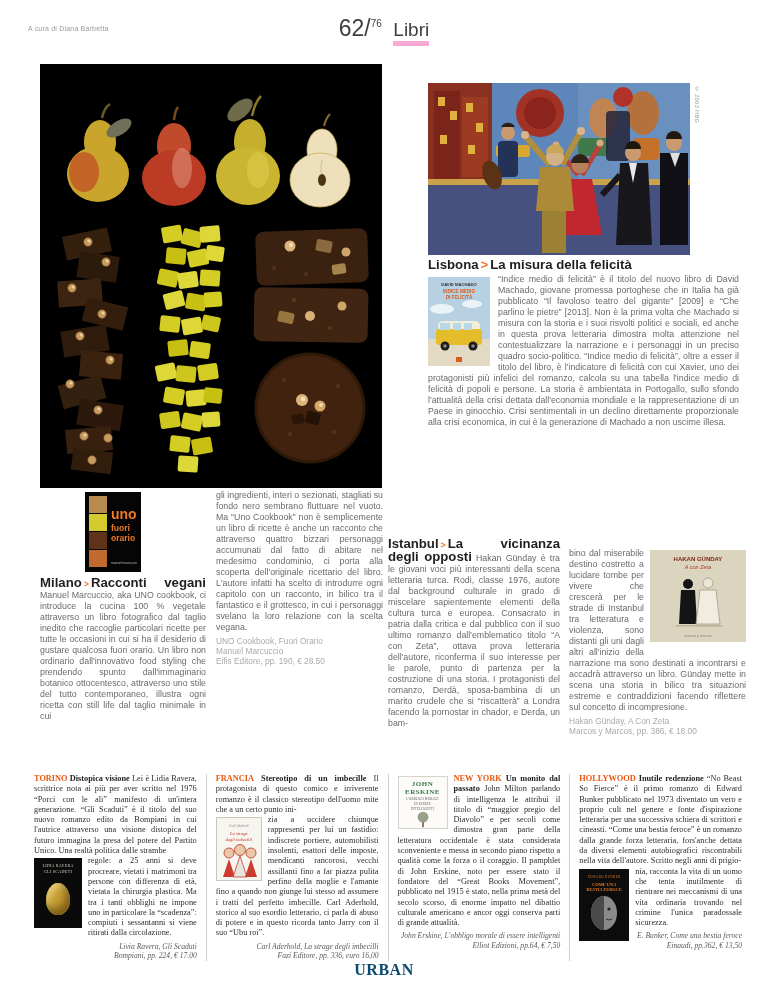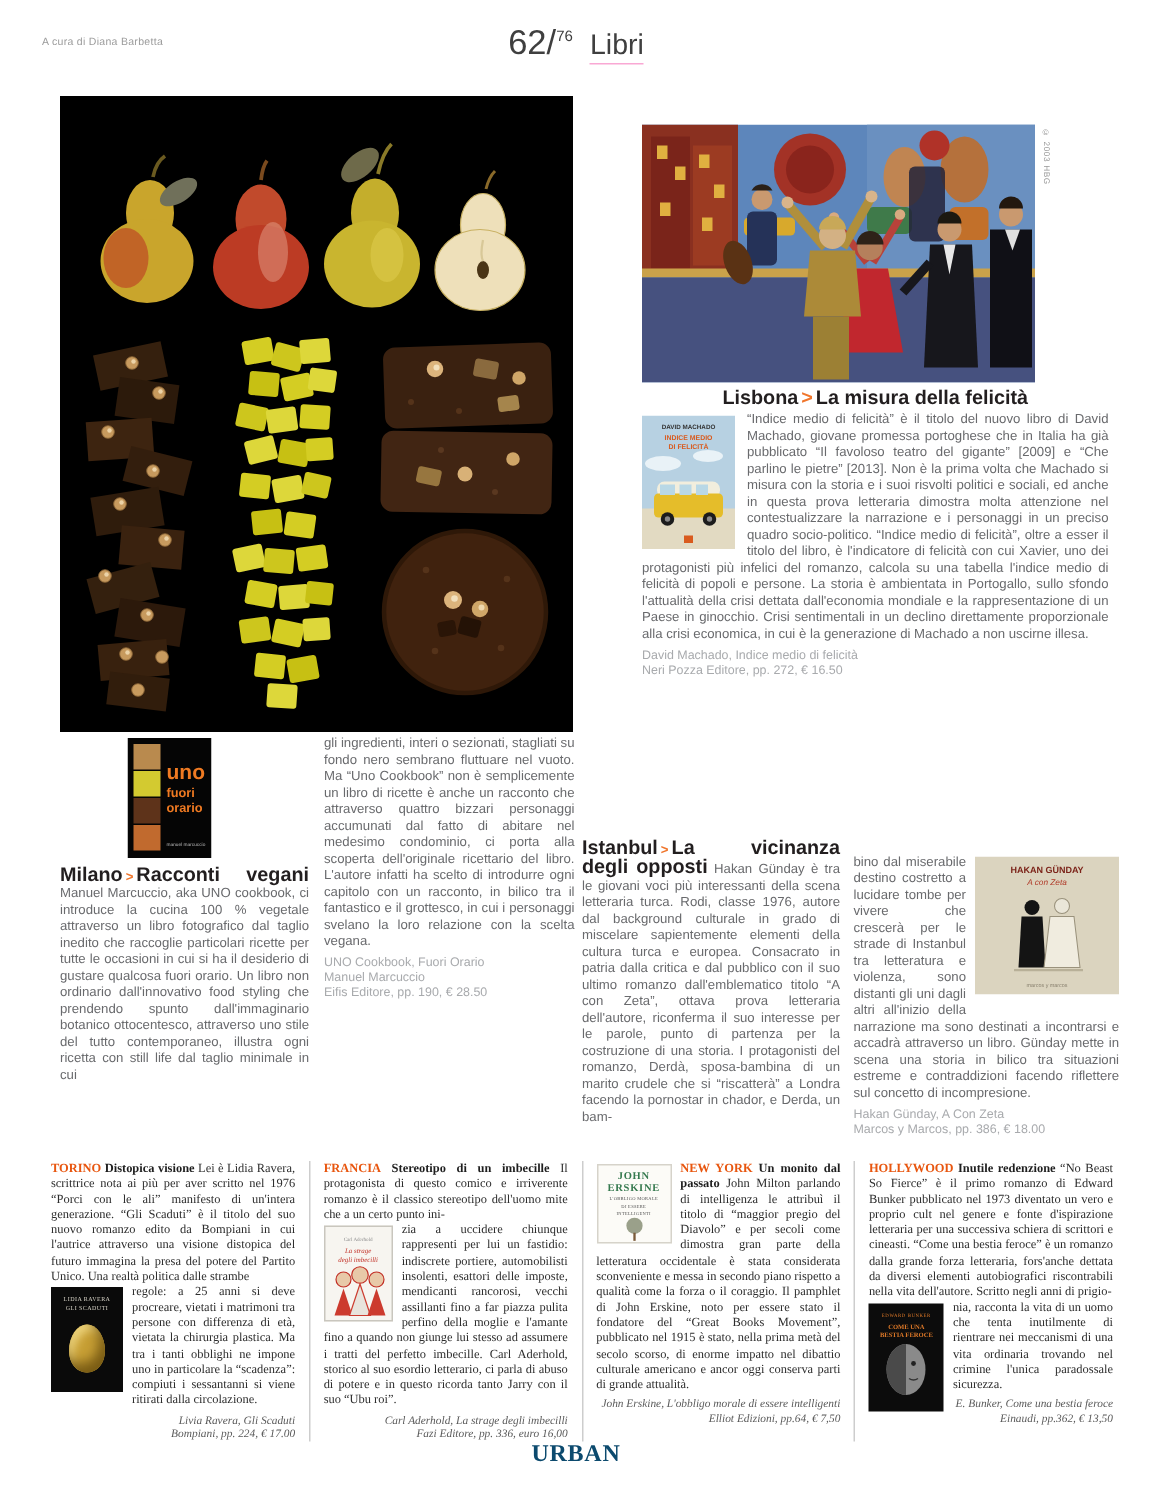--- a/index.html
+++ b/index.html
@@ -4,42 +4,42 @@
 <style>
   html,body{margin:0;padding:0;background:#fff;}
   #page{position:relative;width:768px;height:994px;background:#ffffff;overflow:hidden;
         font-family:"Liberation Sans",sans-serif;}
 
   
   .curator{position:absolute;left:28px;top:25px;font-size:7px;color:#9b9b9b;letter-spacing:.2px;}
   .pagehead{position:absolute;top:15px;left:0;width:768px;text-align:center;color:#3f3f3f;}
   .pagehead .pnum{font-size:23px;}
   .pagehead sup{font-size:10px;}
-  .pagehead .section{font-size:19px;margin-left:7px;border-bottom:1px solid #f9a8d4;padding-bottom:1px;}
+  .pagehead .section{font-size:19px;margin-left:7px;border-bottom:5px solid #f9a8d4;padding-bottom:1px;}
 
   .photo{position:absolute;line-height:0;}
   #food{left:40px;top:64px;}
   #theatre{left:428px;top:83px;}
   .photo-credit{position:absolute;left:694px;top:86px;font-size:5.5px;color:#999;
                 writing-mode:vertical-rl;letter-spacing:.4px;}
 
   
   .sans-article{position:absolute;font-size:8.8px;line-height:11px;color:#696a6d;text-align:justify;}
-  .headline{font-size:13.2px;line-height:15px;font-weight:700;color:#221e1f;text-align:center;margin:0 0 2px 0;}
+  .headline{font-size:13.2px;line-height:15px;font-weight:700;color:#221e1f;text-align:left;margin:0 0 2px 0;}
   .hinline{font-size:13.2px;font-weight:700;color:#221e1f;}
   .arrow{color:#f0762c;padding:0 2px;font-weight:700;}
   .credits{font-size:8.3px;line-height:10.2px;color:#a8aaad;margin-top:3px;text-align:left;}
 
   #lisbona{left:428px;top:257px;width:311px;}
   #lisbona .cover{float:left;margin:3px 8px 2px 0;}
   #milano{left:40px;top:490px;width:343px;display:flex;}
   .mcol1{width:166px;margin-right:10px;}
   .mcol2{width:167px;}
   #milano .cover{float:left;margin:2px 7px 2px 0;padding-left:45px;}
-  #istanbul{left:388px;top:559px;width:358px;display:flex;}
+  #istanbul{left:388px;top:538px;width:358px;display:flex;}
   .icol1{width:172px;margin-right:9px;}
   .icol2{width:177px;margin-top:10px;}
   #istanbul .cover{float:right;margin:2px 0 3px 6px;}
   .sans-article p{margin:0;}
 
   
   .bottom{position:absolute;left:34px;top:774px;width:708px;display:flex;
           font-family:"Liberation Serif",serif;}
   .bcol{width:163px;font-size:8.3px;line-height:10.3px;color:#2d2d2d;text-align:justify;}
   .bcol + .bcol{border-left:1px solid #cdcdcd;margin-left:9px;padding-left:9px;}
@@ -295,24 +295,20 @@
         <rect x="25" y="46" width="8" height="7" fill="#b9d8e6"></rect>
         <rect x="36" y="46" width="8" height="7" fill="#b9d8e6"></rect>
         <circle cx="17" cy="69" r="4.5" fill="#1c1c1c"></circle>
           <circle cx="17" cy="69" r="1.8" fill="#888"></circle>
         <circle cx="45" cy="69" r="4.5" fill="#1c1c1c"></circle>
           <circle cx="45" cy="69" r="1.8" fill="#888"></circle>
         <rect x="28" y="80" width="6" height="5" fill="#d95b1e"></rect>
       </svg>
     </span>
     <p>“Indice medio di felicità” è il titolo del nuovo libro di David Machado, giovane promessa portoghese che in Italia ha già pubblicato “Il favoloso teatro del gigante” [2009] e “Che parlino le pietre” [2013]. Non è la prima volta che Machado si misura con la storia e i suoi risvolti politici e sociali, ed anche in questa prova letteraria dimostra molta attenzione nel contestualizzare la narrazione e i personaggi in un preciso quadro socio-politico. “Indice medio di felicità”, oltre a esser il titolo del libro, è l'indicatore di felicità con cui Xavier, uno dei protagonisti più infelici del romanzo, calcola su una tabella l'indice medio di felicità di popoli e persone. La storia è ambientata in Portogallo, sullo sfondo l'attualità della crisi dettata dall'economia mondiale e la rappresentazione di un Paese in ginocchio. Crisi sentimentali in un declino direttamente proporzionale alla crisi economica, in cui è la generazione di Machado a non uscirne illesa.</p>
-    <div class="credits">
-      <div>David Machado, Indice medio di felicità</div>
-      <div>Neri Pozza Editore, pp. 272, € 16.50</div>
-    </div>
   </div>
 
   <div class="sans-article" id="milano">
     <div class="mcol1">
       <span class="cover">
         <svg width="56" height="80" viewBox="0 0 56 80">
           <rect width="56" height="80" fill="#050505"></rect>
           <rect x="4" y="4" width="18" height="17" fill="#b98a4e"></rect>
           <rect x="4" y="22" width="18" height="17" fill="#d3ca30"></rect>
           <rect x="4" y="40" width="18" height="17" fill="#5e331a"></rect>

